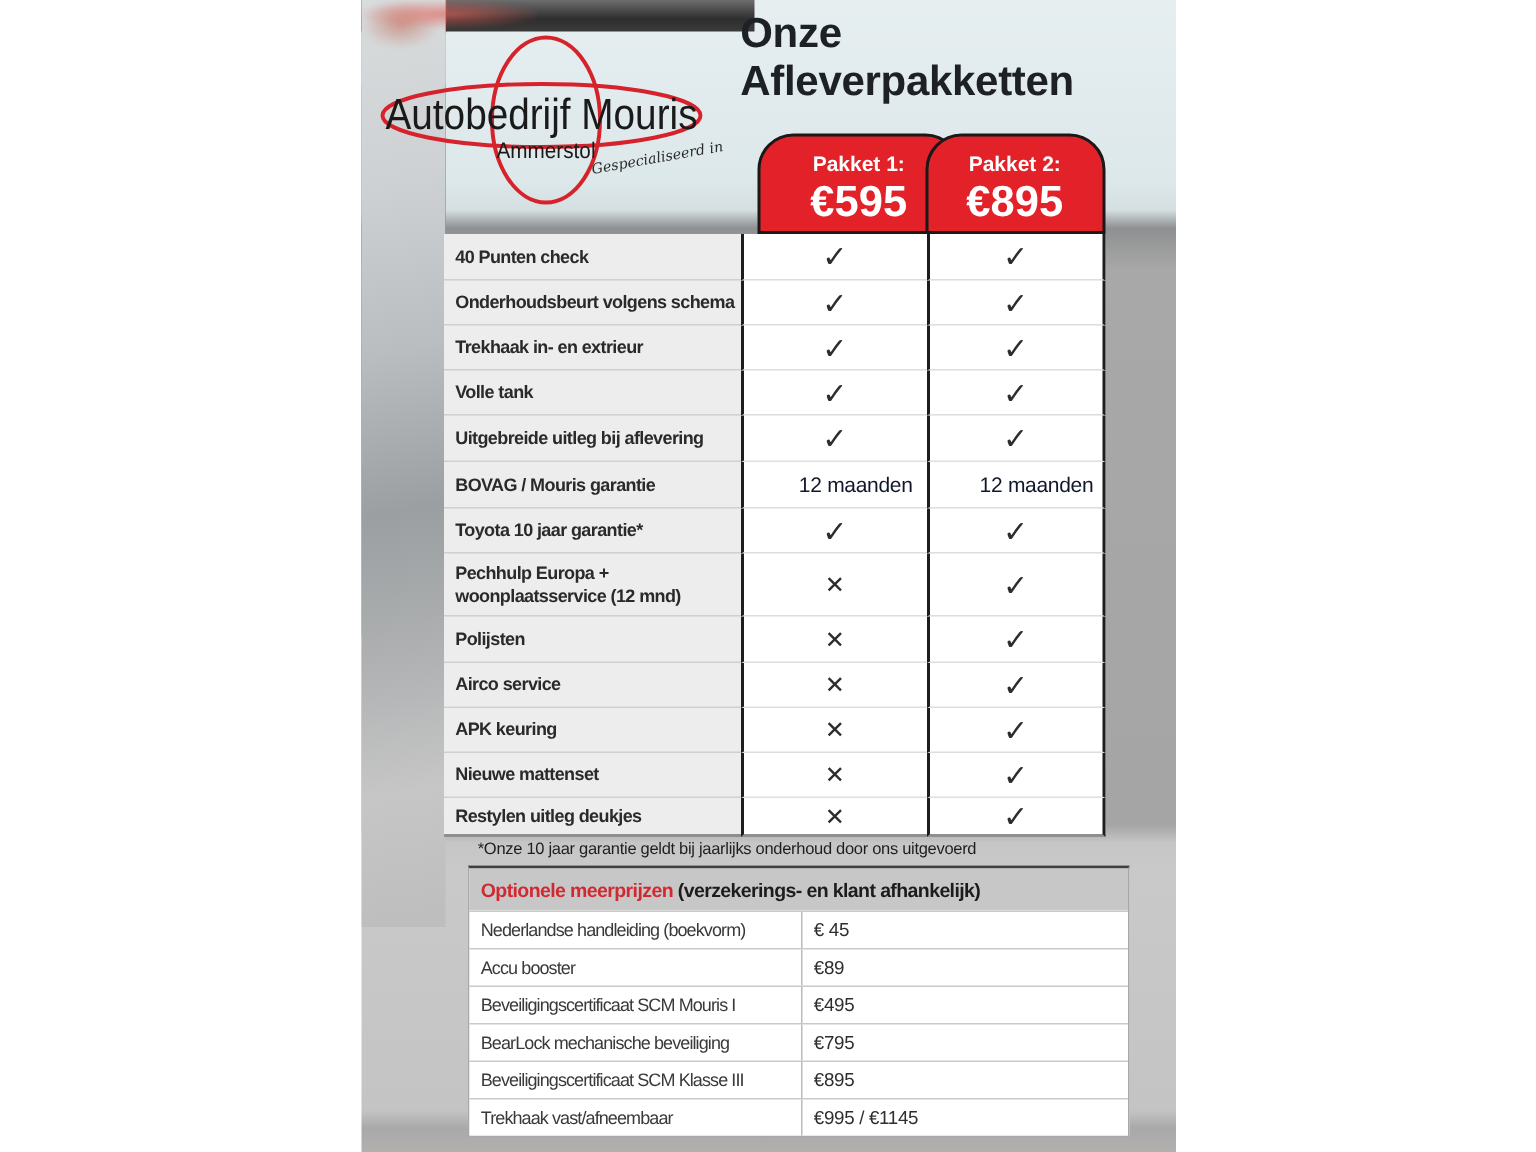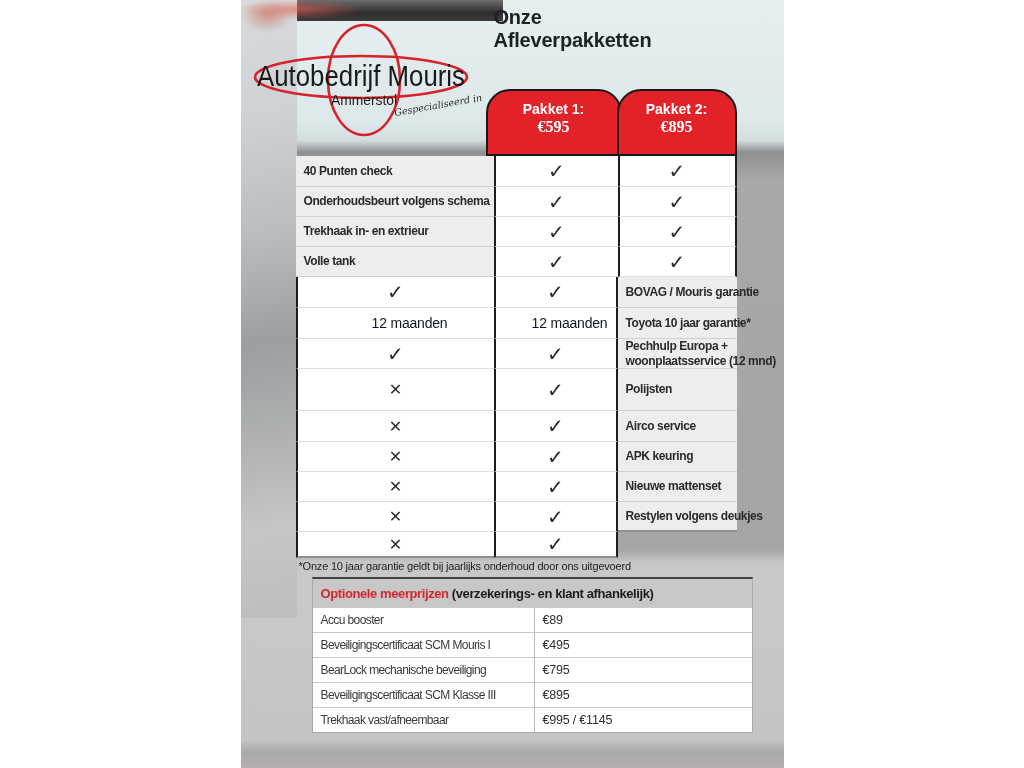--- a/index.html
+++ b/index.html
@@ -26,30 +26,30 @@
   .bg-bottom-red { left:283; top:749; width:118px; height:19px;
                    background:radial-gradient(ellipse at center,rgba(225,95,85,.65),rgba(225,95,85,0) 75%); filter:blur(1px); }
 
   .content { position:absolute; z-index:2; }
 
   
   .logo { left:4px; top:10px; width:238px; height:140px; }
 
   
   .title { left:253px; top:6px; width:290px; color:#1d2126; font-weight:bold;
-           font-size:20px; line-height:1.13; letter-spacing:-0.2px; }
+           font-size:28px; line-height:1.13; letter-spacing:-0.2px; }
 
   
   .pill { position:absolute; top:89px; height:67px; background:#e32129;
           border:2px solid #191919; border-radius:24px 24px 0 0;
           color:#ffffff; text-align:center; z-index:2; }
-  .pill-1 { left:245px; width:136px; }
+  .pill-1 { left:264px; width:136px; }
   .pill-2 { left:376px; width:120px; }
   .pill-label { margin-top:10px; font-size:14px; font-weight:bold; }
-  .pill-price { font-size:16px; font-weight:bold; line-height:1.25;font-family:Liberation Serif, serif; }
+  .pill-price { font-size:29px; font-weight:bold; line-height:1.25; }
 
   
   .cmp { left:55px; top:156px; width:441px; display:grid;
          grid-template-columns:198px 124px 119px; }
   .cell-label { background:#ededed; border-bottom:1px solid #d0d0d0;
                 display:flex; align-items:center; padding-left:8px;
                 font-weight:bold; font-size:12px; letter-spacing:-0.4px;
                 color:#2a2a2a; white-space:pre; line-height:1.2; }
   .cell-val { background:#ffffff; border-left:2px solid #1d1d1d;
               border-bottom:1px solid #dedede;
@@ -137,20 +137,21 @@
       <div class="cell-val rt">
         <span class="g-check">✓</span>
       </div>
       <div class="cell-label">Volle tank</div>
       <div class="cell-val">
         <span class="g-check">✓</span>
       </div>
       <div class="cell-val rt">
         <span class="g-check">✓</span>
       </div>
+      <div class="cell-label">Uitgebreide uitleg bij aflevering</div>
       <div class="cell-val">
         <span class="g-check">✓</span>
       </div>
       <div class="cell-val rt">
         <span class="g-check">✓</span>
       </div>
       <div class="cell-label">BOVAG / Mouris garantie</div>
       <div class="cell-val">
         <span class="g-text">12 maanden</span>
       </div>
@@ -193,37 +194,41 @@
       <div class="cell-val rt">
         <span class="g-check">✓</span>
       </div>
       <div class="cell-label">Nieuwe mattenset</div>
       <div class="cell-val">
         <span class="g-cross">✕</span>
       </div>
       <div class="cell-val rt">
         <span class="g-check">✓</span>
       </div>
-      <div class="cell-label row-last">Restylen volgens deukjes</div>
+      <div class="cell-label row-last">Restylen uitleg deukjes</div>
       <div class="cell-val row-last">
         <span class="g-cross">✕</span>
       </div>
       <div class="cell-val rt row-last">
         <span class="g-check">✓</span>
       </div>
     </div>
 
-  <div class="content footnote" style="position:absolute;">*Onze 10 jaar garantie geldt bij jaarlijks onderhoud door ons uitgevoerd</div>
+  <div class="content footnote" style="position:absolute;margin-left:20px;">*Onze 10 jaar garantie geldt bij jaarlijks onderhoud door ons uitgevoerd</div>
 
   <div class="content opt" style="position:absolute;margin-left:16px;">
     <div class="opt-header">
       <span class="opt-title-red">Optionele meerprijzen</span><span class="opt-title-rest"> (verzekerings- en klant afhankelijk)</span>
     </div>
     <div id="opt-body">
         <div class="opt-row">
+          <div class="opt-label">Nederlandse handleiding (boekvorm)</div>
+          <div class="opt-price">€ 45</div>
+        </div>
+        <div class="opt-row">
           <div class="opt-label">Accu booster</div>
           <div class="opt-price">€89</div>
         </div>
         <div class="opt-row">
           <div class="opt-label">Beveiligingscertificaat SCM Mouris I</div>
           <div class="opt-price">€495</div>
         </div>
         <div class="opt-row">
           <div class="opt-label">BearLock mechanische beveiliging</div>
           <div class="opt-price">€795</div>

